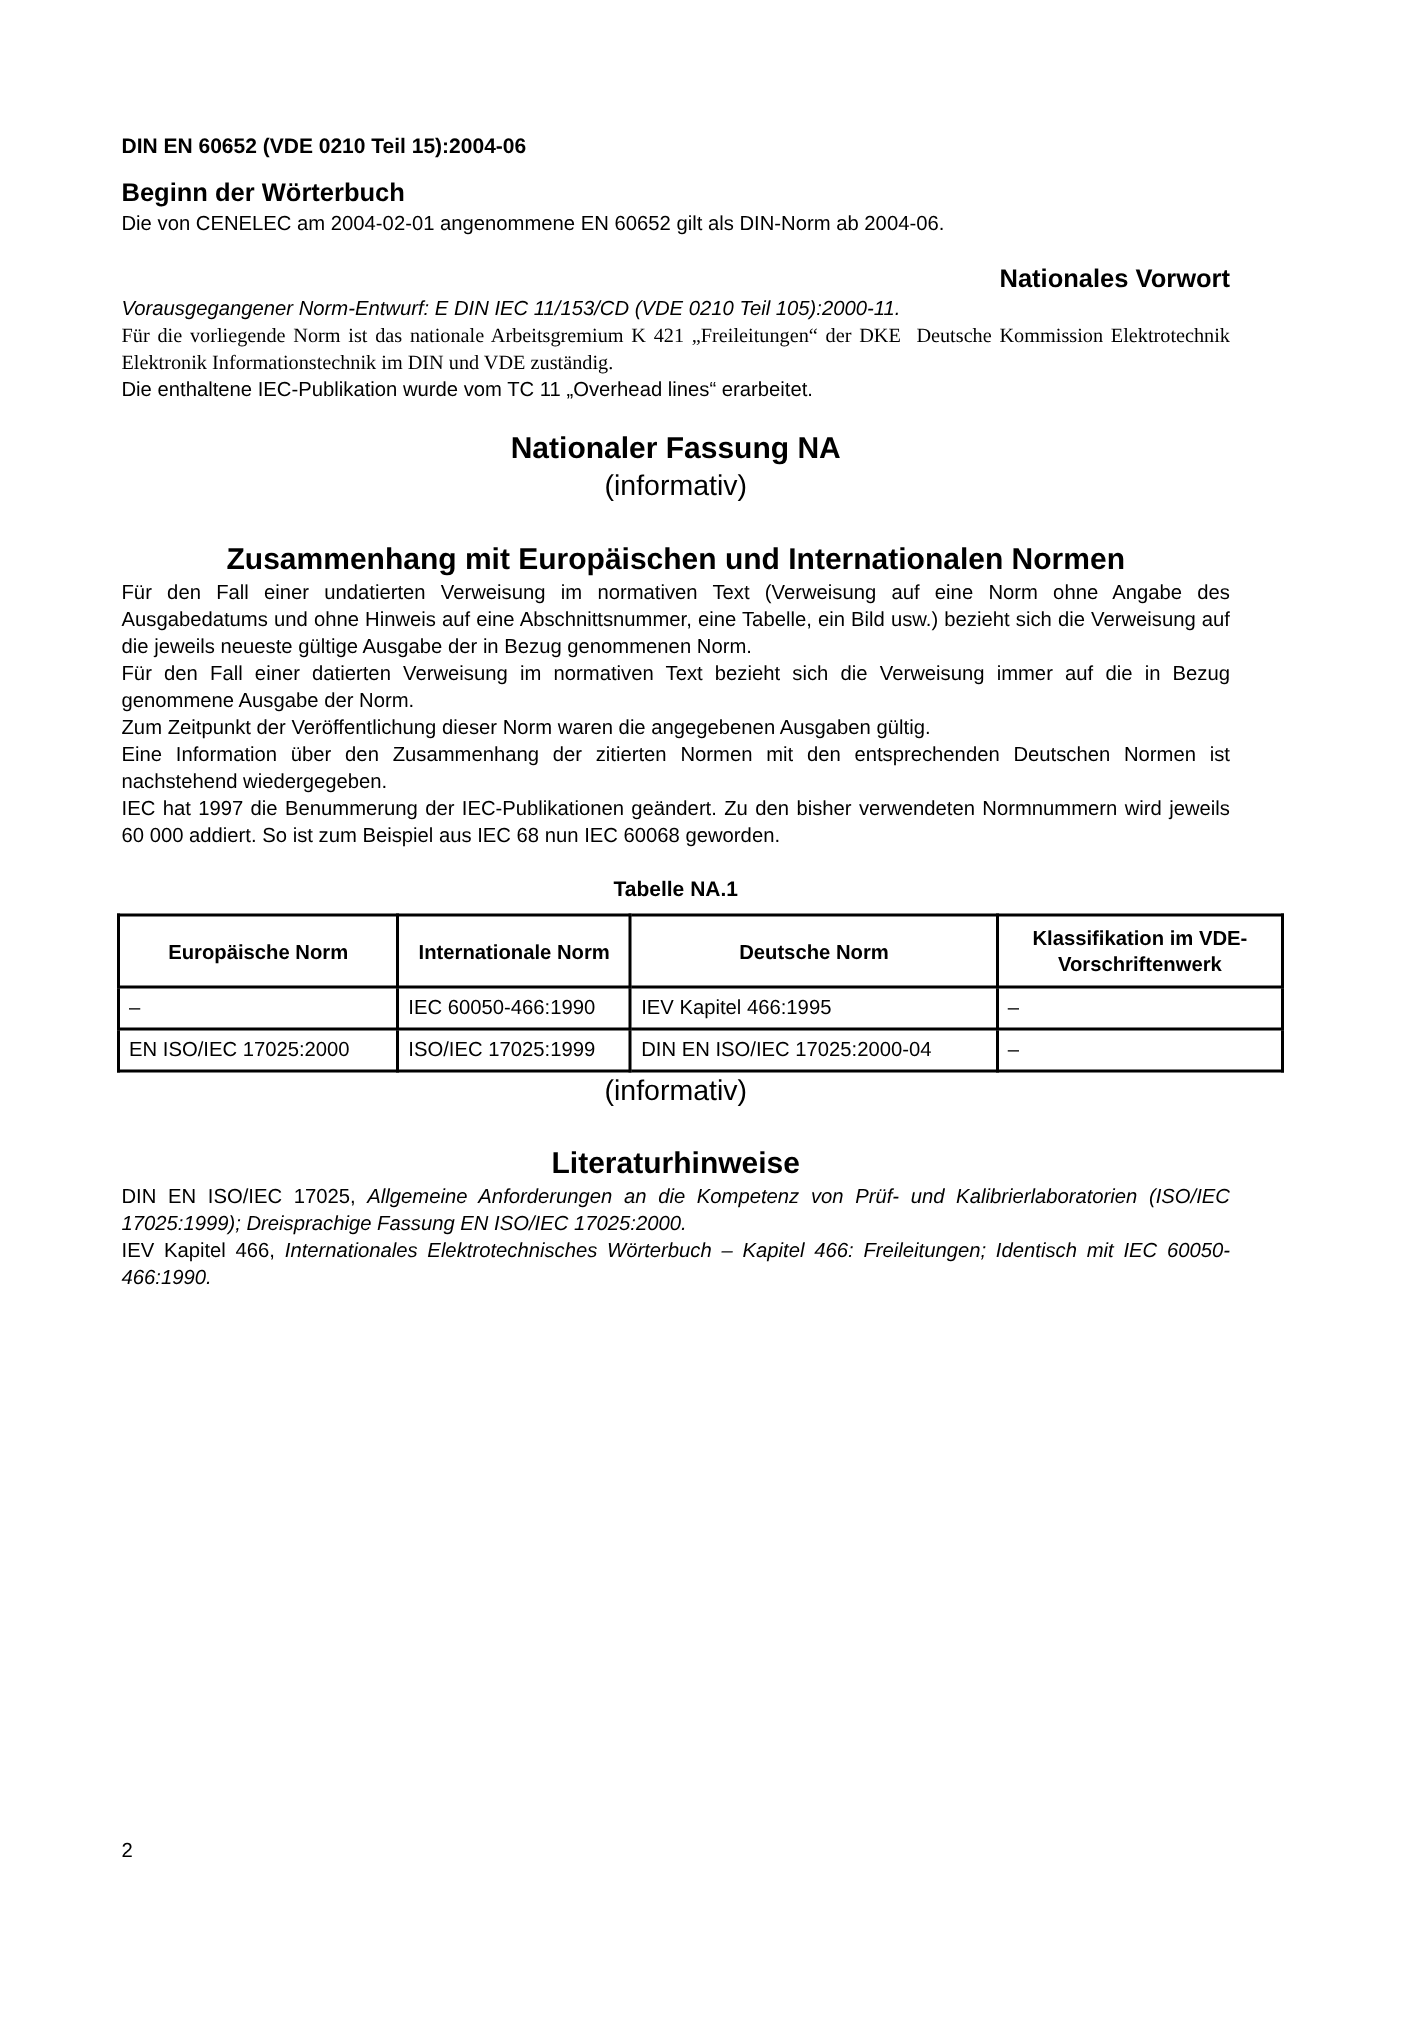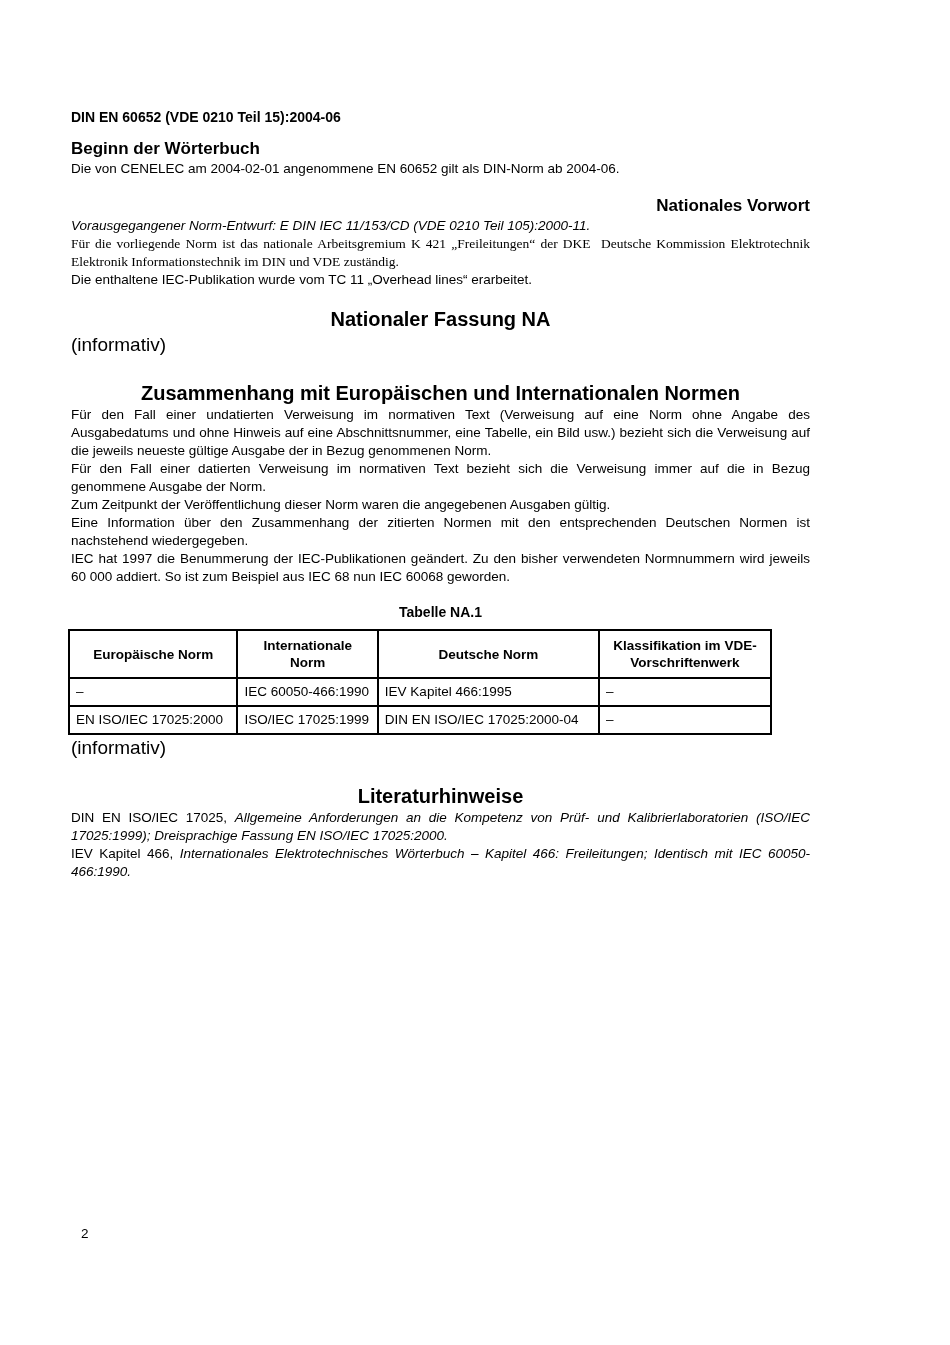--- a/index.html
+++ b/index.html
@@ -11,24 +11,23 @@
     position: relative;
     width: 950px;
     height: 1345px;
     background: #ffffff;
     color: #000000;
     font-family: "Liberation Sans", sans-serif;
     overflow: hidden;
   }
   .content {
     position: absolute;
-    left: 71px;
+    left: 81px;
     top: 88px;
     width: 739px;
-    margin-top: 20px;
   }
   .doc-header {
     font-size: 14px;
     font-weight: bold;
     line-height: 18px;
   }
   .h-section {
     font-size: 17px;
     font-weight: bold;
     line-height: 22px;
@@ -55,39 +54,40 @@
     line-height: 26px;
     text-align: center;
     margin: 0;
   }
   .annex-title.na { margin-top: 17px; }
   .annex-title.nb { margin-top: 29px; }
   .annex-subtitle {
     font-size: 19px;
     font-weight: normal;
     line-height: 26px;
+    text-align: center;
     margin: 0;
   }
   .annex-heading {
     font-size: 20px;
     font-weight: bold;
     line-height: 26px;
     text-align: center;
     margin: 22px 0 0 0;
   }
   .table-caption {
     font-size: 14px;
     font-weight: bold;
     line-height: 18px;
     text-align: center;
     margin-top: 17px;
   }
   table.norms {
     border-collapse: collapse;
-    width: 704px;
+    width: 778px;
     margin-left: -3px;
     margin-top: 8px;
     table-layout: fixed;
   }
   table.norms th, table.norms td {
     border: 2px solid #000000;
     font-size: 13.5px;
     padding: 0 6px;
   }
   table.norms th {

